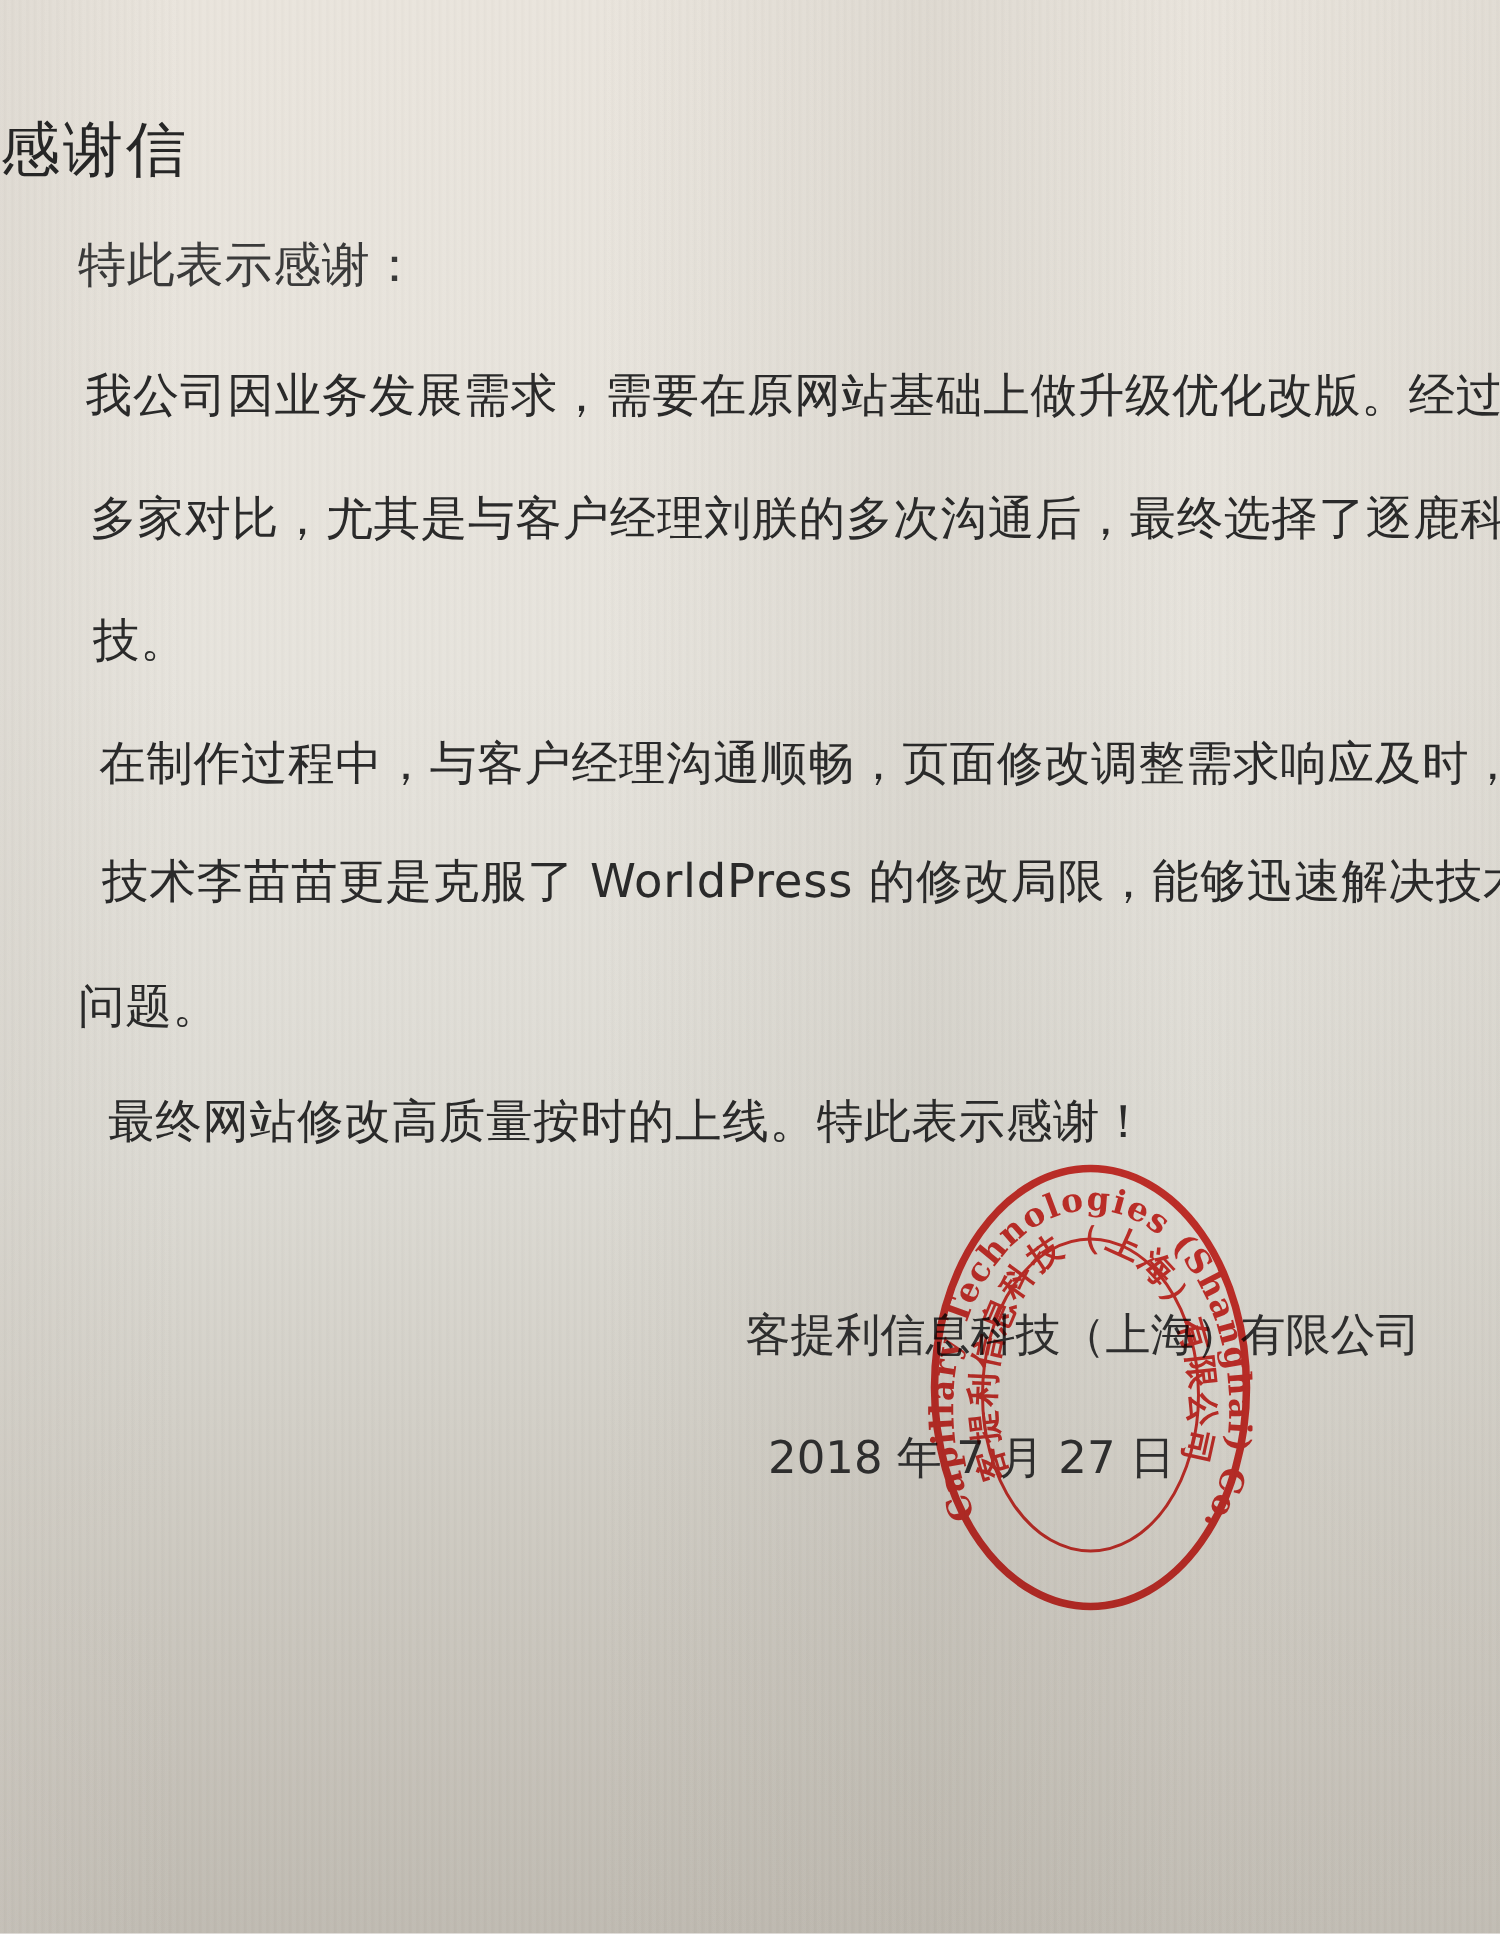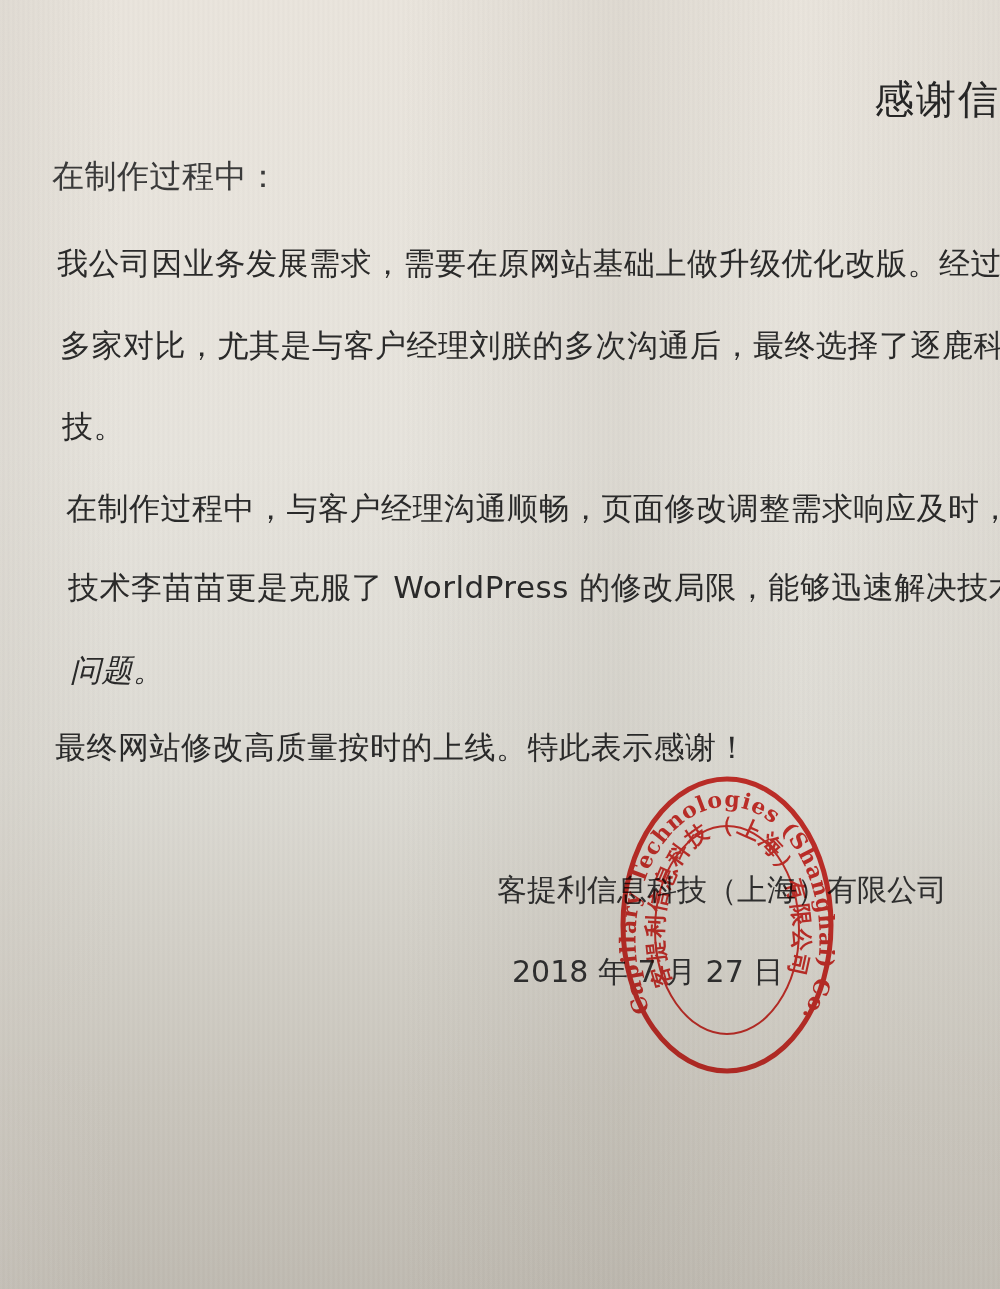--- a/index.html
+++ b/index.html
@@ -36,40 +36,40 @@
         rgba(255,255,255,0.025) 2px,
         rgba(0,0,0,0.015) 3px,
         rgba(0,0,0,0.0) 5px);
       pointer-events: none;
     }
     .title {
       position: absolute;
       left: 0;
       width: 1000px;
       top: 72px;
-      text-align: right;
+      text-align: left;
       font-size: 40px;
       letter-spacing: 2px;
       color: #262626;
     }
     .line {
       position: absolute;
       font-size: 31px;
       letter-spacing: 0.5px;
       white-space: nowrap;
       color: #2a2a2a;
     }
     .salutation { left: 52px; top: 155px; font-size: 32px; color: #3a3a3a; }
     .p1a { left: 57px; top: 243px; }
     .p1b { left: 60px; top: 325px; }
     .p1c { left: 62px; top: 406px; }
     .p2a { left: 66px; top: 488px; }
     .p2b { left: 68px; top: 567px; }
-    .p2c { left: 70px; top: 650px; font-style: italic; }
-    .p3  { left: 55px; top: 727px; }
+    .p2c { left: 52px; top: 650px; }
+    .p3  { left: 72px; top: 727px; }
     .signer {
       position: absolute;
       left: 497px;
       top: 870px;
       font-size: 30px;
       white-space: nowrap;
       color: #2e2e2e;
     }
     .date {
       position: absolute;
@@ -89,21 +89,21 @@
       opacity: 0.92;
     }
   </style>
 </head>
 <body>
 
 <div class="paper-texture"></div>
 
 <div class="title">感谢信</div>
 
-<div class="line salutation">在制作过程中：</div>
+<div class="line salutation">特此表示感谢：</div>
 
 <div class="line p1a">我公司因业务发展需求，需要在原网站基础上做升级优化改版。经过</div>
 <div class="line p1b">多家对比，尤其是与客户经理刘朕的多次沟通后，最终选择了逐鹿科</div>
 <div class="line p1c">技。</div>
 
 <div class="line p2a">在制作过程中，与客户经理沟通顺畅，页面修改调整需求响应及时，</div>
 <div class="line p2b">技术李苗苗更是克服了 WorldPress 的修改局限，能够迅速解决技术</div>
 <div class="line p2c">问题。</div>
 
 <div class="line p3">最终网站修改高质量按时的上线。特此表示感谢！</div>

